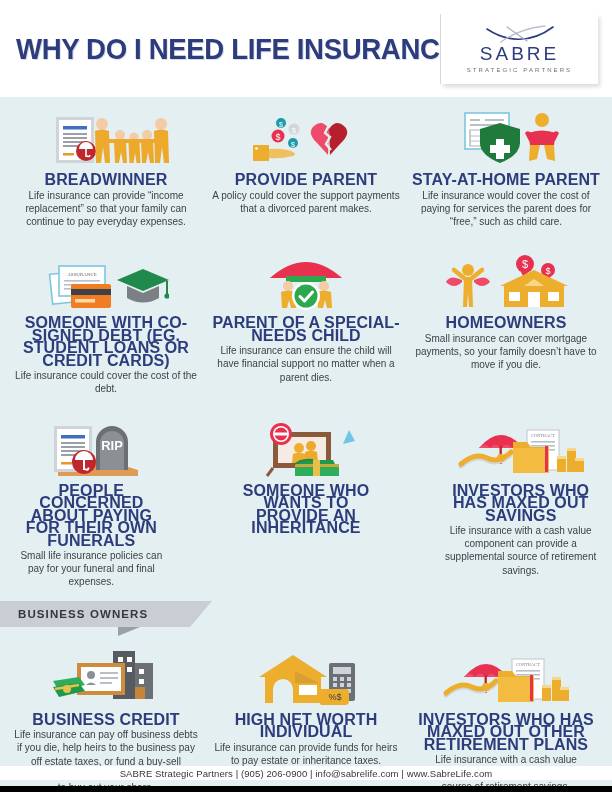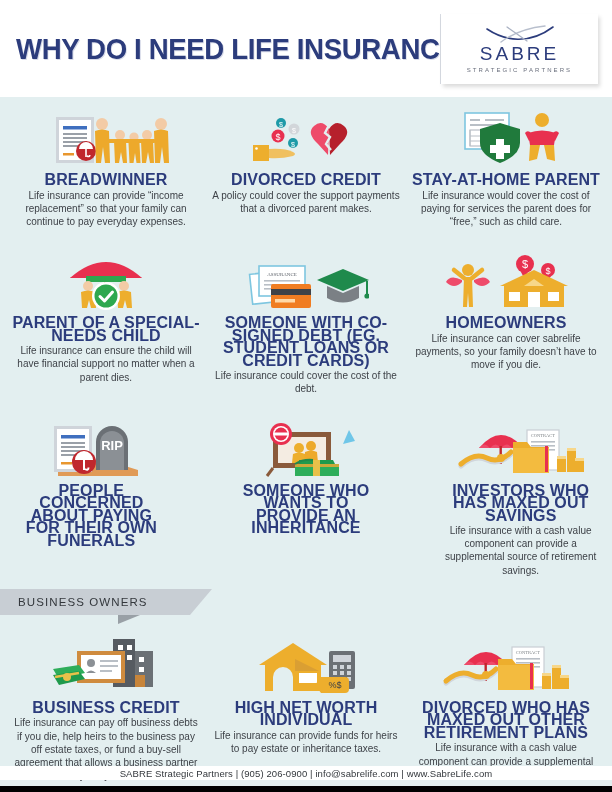--- a/index.html
+++ b/index.html
@@ -92,21 +92,21 @@
   
   .banner-row{position:relative;height:34px;margin-top:4px;}
   .banner{
     position:absolute;left:0;top:2px;
     height:26px;width:190px;
     background:#c8ced4;
     display:flex;align-items:center;
   }
   .banner-label{
     margin-left:18px;
-    font-size:11.5px;font-weight:normal;color:#34383d;letter-spacing:1.1px;
+    font-size:11.5px;font-weight:bold;color:#34383d;letter-spacing:1.1px;
   }
   .banner-tip{
     position:absolute;left:190px;top:2px;
     width:0;height:0;
     border-top:26px solid #c8ced4;
     border-right:22px solid transparent;
   }
   .banner-shadow{
     position:absolute;left:118px;top:28px;
     width:0;height:0;
@@ -193,21 +193,21 @@
           <circle cx="50" cy="30" r="5" fill="#1e9aa8"></circle>
           <text x="50" y="33.5" font-size="7" fill="#fff" text-anchor="middle" font-family="Liberation Sans, sans-serif">$</text>
           <rect x="10" y="32" width="16" height="16" fill="#edae2d"></rect>
           <circle cx="13.5" cy="35.5" r="1.3" fill="#fff"></circle>
           <path d="M26 36 q16-1 24 3 q4 2 0 4 q-12 3 -24 2 z" fill="#f0c060"></path>
           <path d="M86 16 q-7-10 -15-3 q-8 7 4 18 l10 11 z" fill="#ee4b6a"></path>
           <path d="M86 16 q7-10 15-3 q8 7 -4 18 l-10 11 z" fill="#b6202c"></path>
           <path d="M86 12 l-4 8 l5 4 l-4 7 l5 6" stroke="#e3eff0" stroke-width="2.4" fill="none"></path>
         </svg>
       </div>
-      <div class="cell-title">DIVORCED CREDIT</div>
+      <div class="cell-title">PROVIDE PARENT</div>
       <div class="cell-body">A policy could cover the support payments that a divorced parent makes.</div>
     </div>
 
     <div class="cell">
       <div class="icon-wrap">
         <svg width="126" height="58" viewBox="0 0 126 58">
           <rect x="22" y="2" width="44" height="36" fill="#fff" stroke="#7ec6e0" stroke-width="1.6"></rect>
           <rect x="27" y="8" width="10" height="2" fill="#b9bfc6"></rect>
           <rect x="42" y="8" width="19" height="2" fill="#b9bfc6"></rect>
           <rect x="27" y="13" width="34" height="2" fill="#b9bfc6"></rect>
@@ -225,58 +225,58 @@
         </svg>
       </div>
       <div class="cell-title">STAY-AT-HOME PARENT</div>
       <div class="cell-body">Life insurance would cover the cost of paying for services the parent does for “free,” such as child care.</div>
     </div>
   </div>
 
   <div class="grid r2">
     <div class="cell">
       <div class="icon-wrap">
-        <svg width="120" height="58" viewBox="0 0 120 58">
-          <path d="M24 24 q36-32 72 0 z" fill="#e8304f"></path>
-          <path d="M24 24 q9-6 18 0 q9-6 18 0 q9-6 18 0 q9-6 18 0" fill="#e8304f"></path>
-          <rect x="58" y="22" width="2.5" height="16" fill="#c0272d"></rect>
-          <rect x="40" y="22" width="40" height="6" fill="#2ea84f"></rect>
-          <circle cx="42" cy="32" r="5" fill="#f3cba6"></circle>
-          <path d="M35 38 q7-3 14 0 l1 16 h-5 l-2-8 -2 8 h-5 z" fill="#edae2d"></path>
-          <circle cx="78" cy="32" r="5" fill="#f3cba6"></circle>
-          <path d="M71 38 q7-3 14 0 l1 16 h-5 l-2-8 -2 8 h-5 z" fill="#edae2d"></path>
-          <circle cx="60" cy="42" r="14" fill="#fff"></circle>
-          <circle cx="60" cy="42" r="11.5" fill="#2ea84f"></circle>
-          <path d="M54 42.5 l4.5 4.5 l8-9" stroke="#fff" stroke-width="3" fill="none" stroke-linecap="round" stroke-linejoin="round"></path>
-        </svg>
-      </div>
-      <div class="cell-title">PARENT OF A SPECIAL-NEEDS CHILD</div>
-      <div class="cell-body">Life insurance can ensure the child will have financial support no matter when a parent dies.</div>
-    </div>
-
-    <div class="cell">
-      <div class="icon-wrap">
         <svg width="126" height="56" viewBox="0 0 126 56">
           <rect x="8" y="16" width="44" height="30" fill="#fff" stroke="#7ec6e0" stroke-width="1.6" transform="rotate(-6 30 31)"></rect>
           <rect x="16" y="10" width="46" height="30" fill="#fff" stroke="#7ec6e0" stroke-width="1.6"></rect>
           <text x="39" y="20" font-size="5" fill="#5b6068" text-anchor="middle" font-family="Liberation Serif, serif">ASSURANCE</text>
           <rect x="21" y="24" width="36" height="1.6" fill="#b9bfc6"></rect>
           <rect x="21" y="28" width="36" height="1.6" fill="#b9bfc6"></rect>
           <rect x="21" y="32" width="22" height="1.6" fill="#b9bfc6"></rect>
           <rect x="28" y="28" width="40" height="24" rx="2" fill="#f07d22"></rect>
           <rect x="28" y="33" width="40" height="6" fill="#3e4248"></rect>
           <rect x="32" y="43" width="20" height="3.5" fill="#ffd9a8"></rect>
           <path d="M74 24 l26-11 l26 11 l-26 11 z" fill="#1f8a4c"></path>
           <path d="M84 30 v12 q16 9 32 0 v-12 l-16 7 z" fill="#7b8085"></path>
           <path d="M124 25 v14" stroke="#1f8a4c" stroke-width="2"></path>
           <circle cx="124" cy="40" r="2.6" fill="#1f8a4c"></circle>
         </svg>
       </div>
       <div class="cell-title">SOMEONE WITH CO-SIGNED DEBT (EG. STUDENT LOANS OR CREDIT CARDS)</div>
       <div class="cell-body">Life insurance could cover the cost of the debt.</div>
+    </div>
+
+    <div class="cell">
+      <div class="icon-wrap">
+        <svg width="120" height="58" viewBox="0 0 120 58">
+          <path d="M24 24 q36-32 72 0 z" fill="#e8304f"></path>
+          <path d="M24 24 q9-6 18 0 q9-6 18 0 q9-6 18 0 q9-6 18 0" fill="#e8304f"></path>
+          <rect x="58" y="22" width="2.5" height="16" fill="#c0272d"></rect>
+          <rect x="40" y="22" width="40" height="6" fill="#2ea84f"></rect>
+          <circle cx="42" cy="32" r="5" fill="#f3cba6"></circle>
+          <path d="M35 38 q7-3 14 0 l1 16 h-5 l-2-8 -2 8 h-5 z" fill="#edae2d"></path>
+          <circle cx="78" cy="32" r="5" fill="#f3cba6"></circle>
+          <path d="M71 38 q7-3 14 0 l1 16 h-5 l-2-8 -2 8 h-5 z" fill="#edae2d"></path>
+          <circle cx="60" cy="42" r="14" fill="#fff"></circle>
+          <circle cx="60" cy="42" r="11.5" fill="#2ea84f"></circle>
+          <path d="M54 42.5 l4.5 4.5 l8-9" stroke="#fff" stroke-width="3" fill="none" stroke-linecap="round" stroke-linejoin="round"></path>
+        </svg>
+      </div>
+      <div class="cell-title">PARENT OF A SPECIAL-NEEDS CHILD</div>
+      <div class="cell-body">Life insurance can ensure the child will have financial support no matter when a parent dies.</div>
     </div>
 
     <div class="cell">
       <div class="icon-wrap">
         <svg width="128" height="58" viewBox="0 0 128 58">
           <circle cx="26" cy="16" r="6" fill="#edae2d"></circle>
           <path d="M22 23 h8 l1 30 h-4 l-1-14 -1 14 h-4 z" fill="#edae2d"></path>
           <path d="M22 24 l-10-8" stroke="#edae2d" stroke-width="4.5" stroke-linecap="round"></path>
           <path d="M30 24 l10-8" stroke="#edae2d" stroke-width="4.5" stroke-linecap="round"></path>
           <path d="M20 26 q-12-6 -16 2 q8 8 16 0 z" fill="#ee4b6a"></path>
@@ -289,21 +289,21 @@
           <text x="106" y="19.5" font-size="9" fill="#fff" text-anchor="middle" font-family="Liberation Sans, sans-serif">$</text>
           <path d="M58 32 l34-16 l34 16 z" fill="#edae2d"></path>
           <rect x="62" y="32" width="60" height="21" fill="#edae2d"></rect>
           <path d="M82 32 l10-7 l10 7 z" fill="#f7d78a"></path>
           <rect x="86" y="38" width="12" height="15" fill="#fff"></rect>
           <rect x="67" y="38" width="11" height="9" fill="#fff"></rect>
           <rect x="106" y="38" width="11" height="9" fill="#fff"></rect>
         </svg>
       </div>
       <div class="cell-title">HOMEOWNERS</div>
-      <div class="cell-body">Life insurance can cover sabrelife payments, so your family doesn’t have to move if you die.</div>
+      <div class="cell-body">Small insurance can cover mortgage payments, so your family doesn’t have to move if you die.</div>
     </div>
   </div>
 
   <div class="grid r3">
     <div class="cell">
       <div class="icon-wrap">
         <svg width="126" height="58" viewBox="0 0 126 58">
           <path d="M30 48 q40-14 80 0 l0 6 h-80 z" fill="#e09a56"></path>
           <rect x="26" y="4" width="38" height="46" fill="#cfd4da"></rect>
           <rect x="29" y="7" width="32" height="40" fill="#fff"></rect>
@@ -316,20 +316,21 @@
           <path d="M68 48 v-28 a16 16 0 0 1 32 0 v28 z" fill="#6b7075"></path>
           <path d="M72 48 v-27 a12 12 0 0 1 24 0 v27 z" fill="#8b9095"></path>
           <text x="84" y="28" font-size="13" fill="#fff" text-anchor="middle" font-weight="bold" font-family="Liberation Sans, sans-serif">RIP</text>
           <circle cx="56" cy="40" r="12" fill="#c0272d"></circle>
           <path d="M47 38 h18 a9 9 0 0 0-18 0z" fill="#fff"></path>
           <rect x="55" y="38" width="2" height="10" fill="#fff"></rect>
           <path d="M57 47 q3.5 2 3.5-1.5" stroke="#fff" stroke-width="2" fill="none"></path>
         </svg>
       </div>
       <div class="cell-title">PEOPLE CONCERNED ABOUT PAYING FOR THEIR OWN FUNERALS</div>
+      <div class="cell-body">Small life insurance policies can pay for your funeral and final expenses.</div>
     </div>
 
     <div class="cell">
       <div class="icon-wrap">
         <svg width="126" height="58" viewBox="0 0 126 58">
           <rect x="30" y="10" width="58" height="36" fill="#8a5a3b"></rect>
           <rect x="35" y="15" width="48" height="26" fill="#f4ece2"></rect>
           <circle cx="56" cy="26" r="5" fill="#edae2d"></circle>
           <path d="M50 32 q6-3 12 0 l1 9 h-14 z" fill="#edae2d"></path>
           <circle cx="68" cy="24" r="5" fill="#eda92b"></circle>
@@ -466,21 +467,21 @@
           <path d="M56 26 h36 v25 h-36 z" fill="#f3bb3f"></path>
           <rect x="88" y="24" width="3" height="26" fill="#e8304f"></rect>
           <rect x="100" y="34" width="9" height="16" fill="#edae2d"></rect>
           <rect x="100" y="34" width="9" height="3" fill="#f7d78a"></rect>
           <rect x="110" y="26" width="9" height="24" fill="#edae2d"></rect>
           <rect x="110" y="26" width="9" height="3" fill="#f7d78a"></rect>
           <rect x="118" y="36" width="9" height="14" fill="#edae2d"></rect>
           <rect x="118" y="36" width="9" height="3" fill="#f7d78a"></rect>
         </svg>
       </div>
-      <div class="cell-title">DIVORCED WHO HAS MAXED OUT OTHER RETIREMENT PLANS</div>
+      <div class="cell-title">INVESTORS WHO HAS MAXED OUT OTHER RETIREMENT PLANS</div>
       <div class="cell-body">Life insurance with a cash value component can provide a supplemental source of retirement savings.</div>
     </div>
   </div>
 
   <div class="footer">
     <span class="footer-text">SABRE Strategic Partners | (905) 206-0900 | info@sabrelife.com | www.SabreLife.com</span>
   </div>
 
 </div>
 

